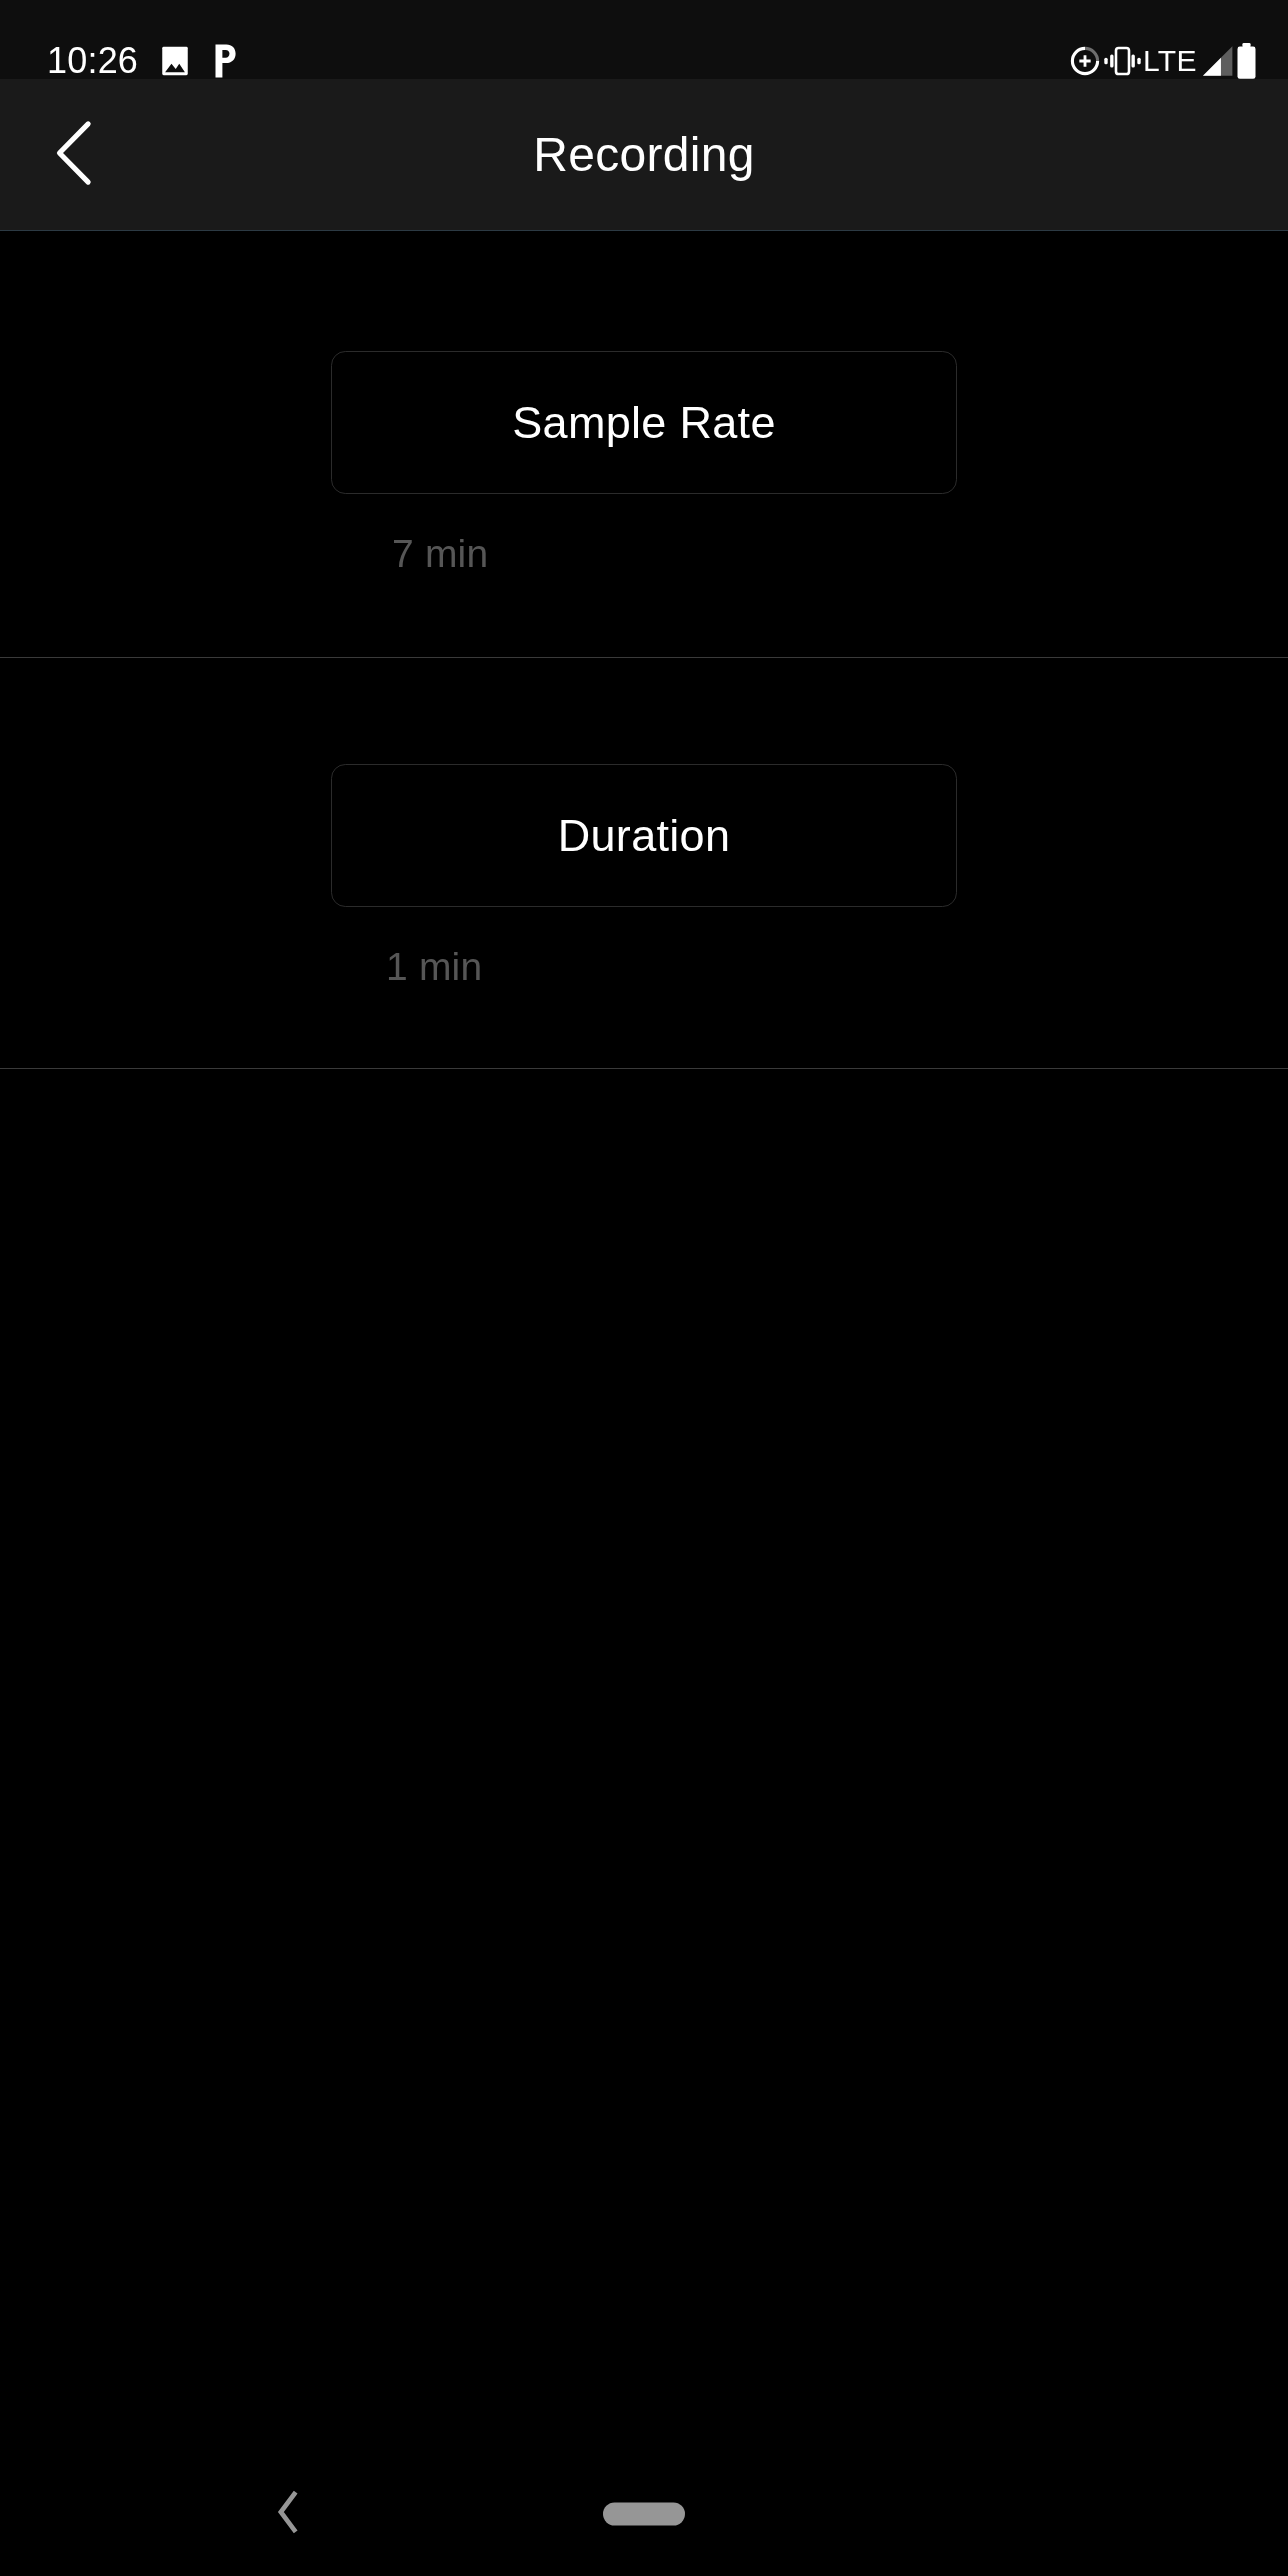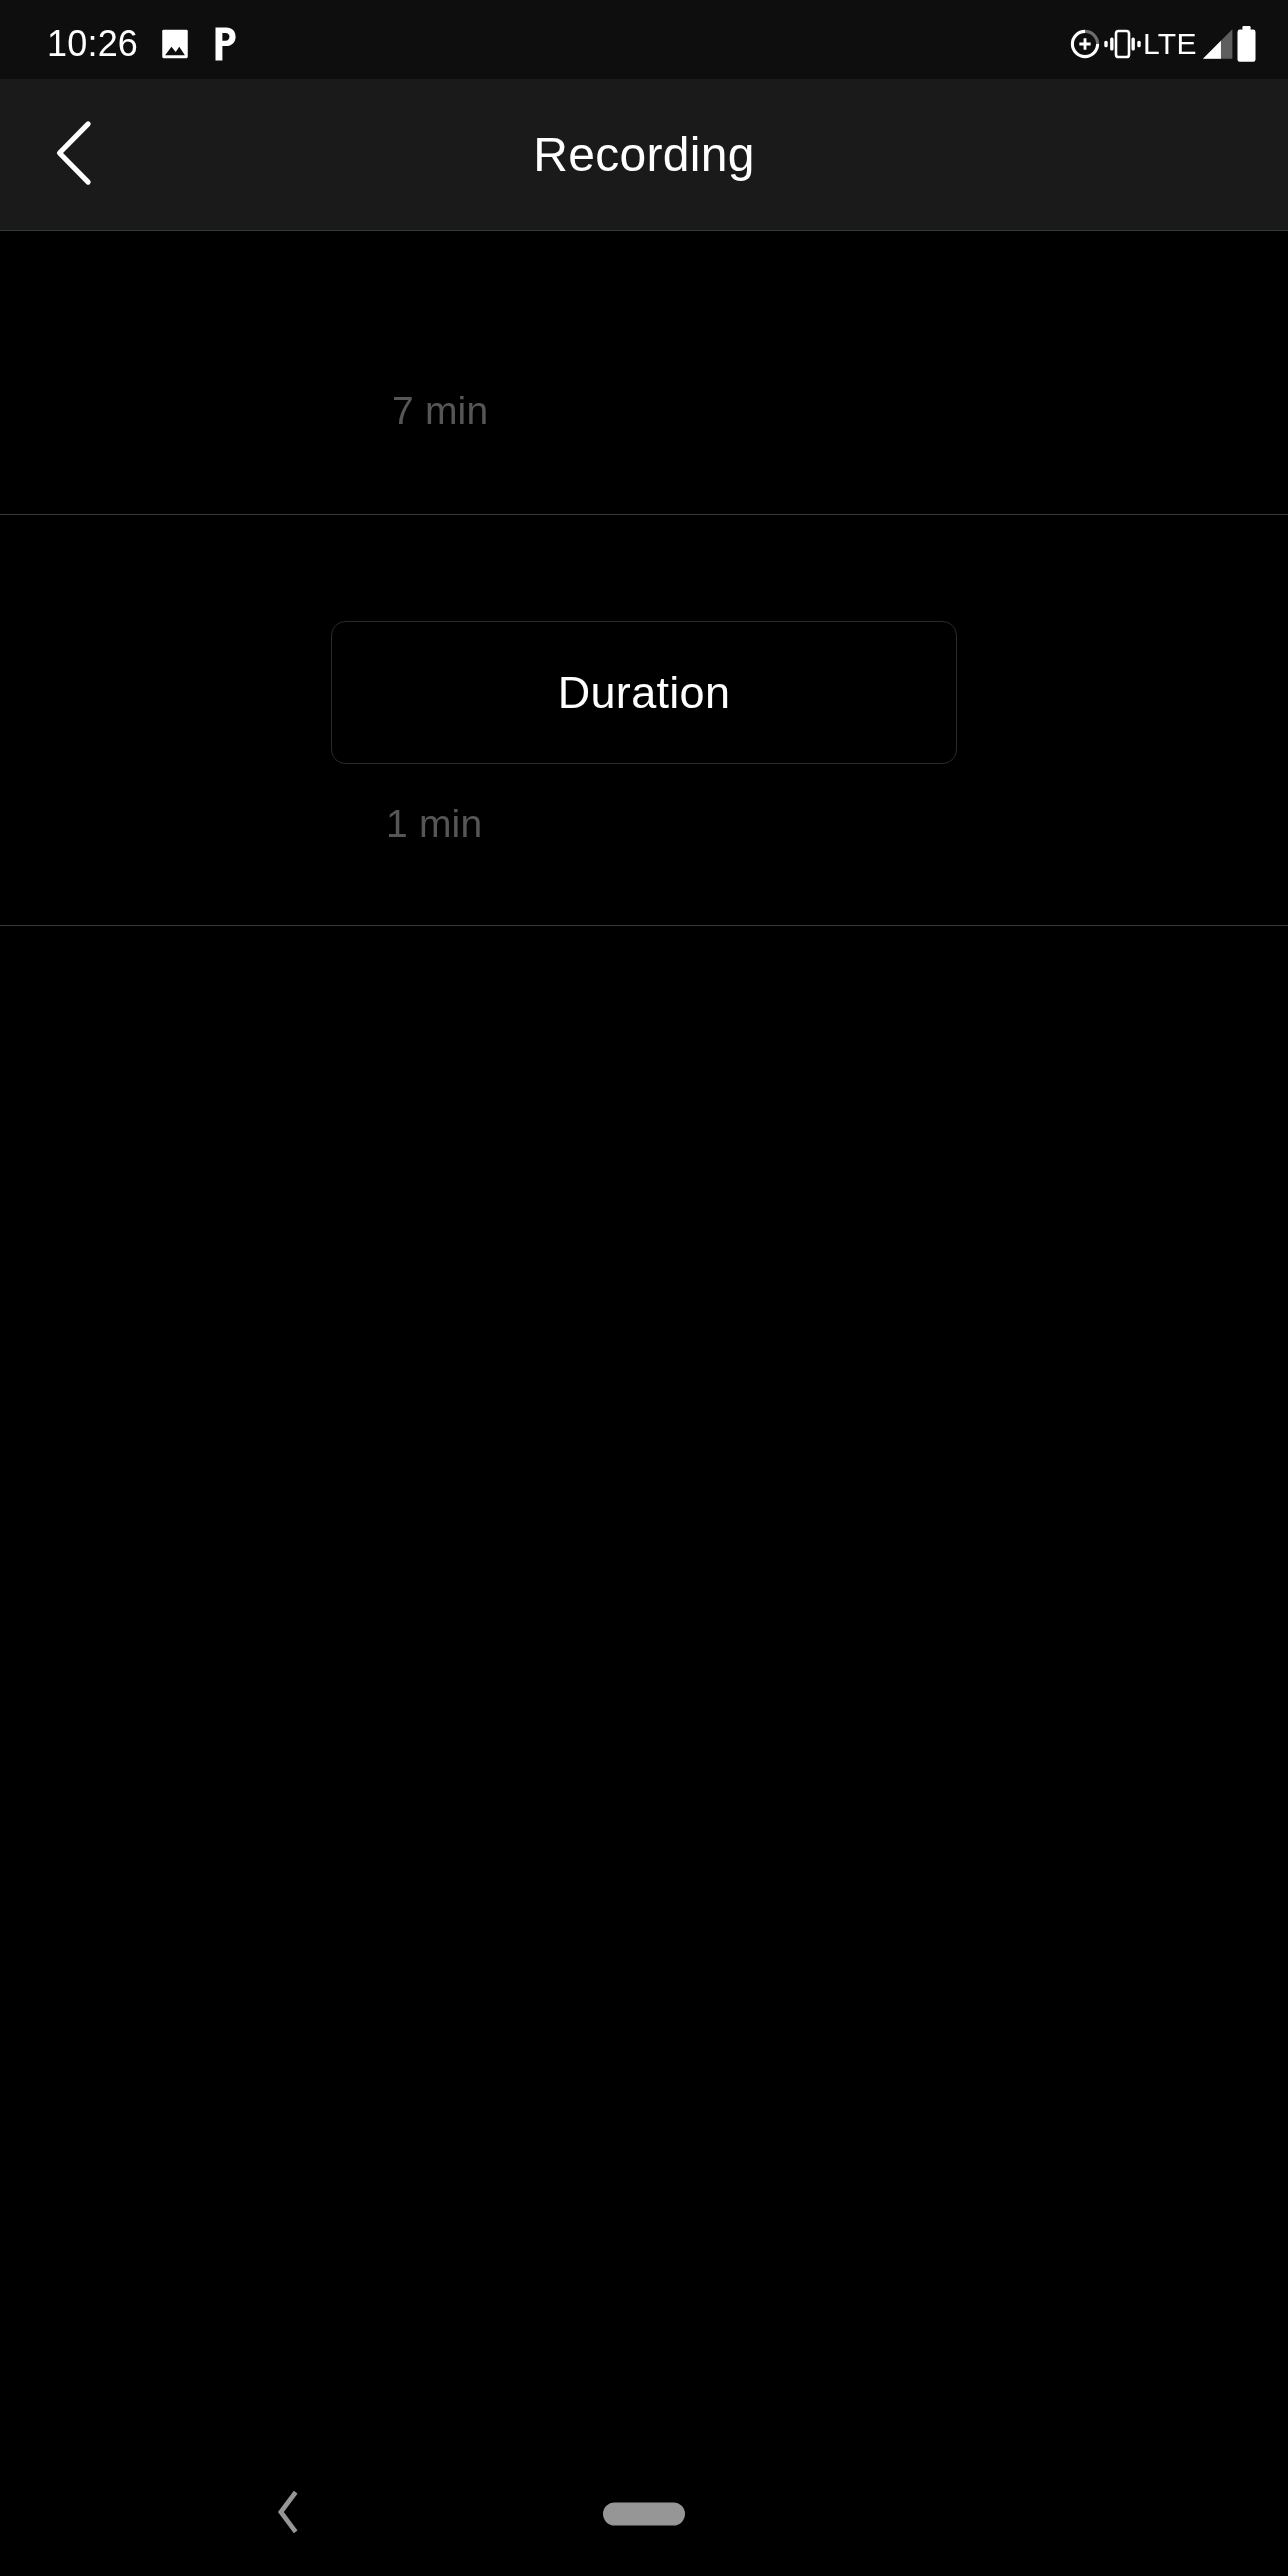--- a/index.html
+++ b/index.html
@@ -13,21 +13,21 @@
     position:relative;
     width:1288px; height:2576px;
     background:#000;
   }
 
   
   .status-bar {
     position:absolute; top:0; left:0;
     width:1288px; height:79px;
     background:#0E0E0E;
-    display:flex; align-items:center;
+    display:flex; align-items:flex-end;
     padding:8px 30px 0 47px;
   }
   .status-left { display:flex; align-items:center; gap:19.7px; }
   .status-right { margin-left:auto; display:flex; align-items:center; gap:1px; }
   .clock {
     color:#FFFFFF; font-size:36px; font-weight:400;
     letter-spacing:0.2px; line-height:1;
   }
   .sb-icon { display:flex; align-items:center; justify-content:center; }
 
@@ -188,20 +188,21 @@
         </svg>
       </span>
     </div>
     <div class="app-title">Recording</div>
   </div>
 
   <div class="content">
 
     <div class="setting-row">
       <div class="inner row-pad-1">
+        <div class="pill-button">Sample Rate</div>
         <div class="value-row">
           <div class="value-cell left">7 min</div>
         </div>
       </div>
     </div>
 
     <div class="setting-row">
       <div class="inner row-pad-2">
         <div class="pill-button">Duration</div>
         <div class="value-row">

